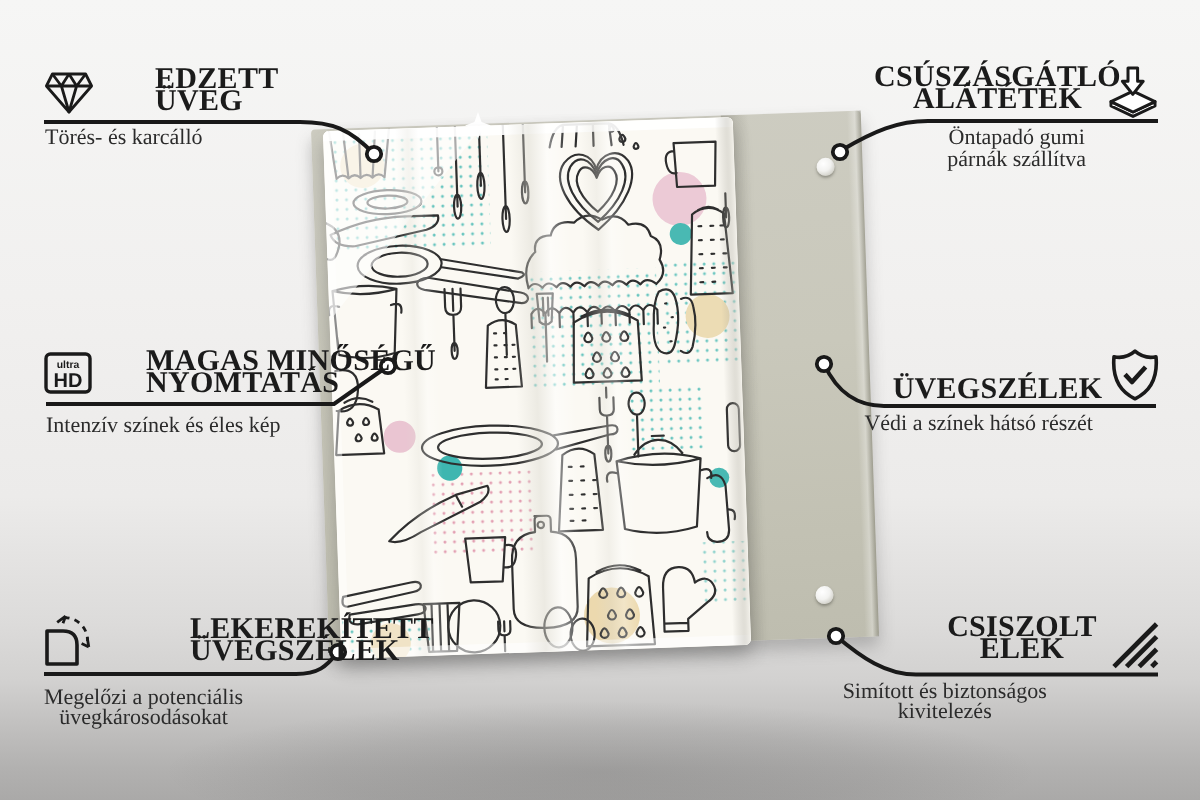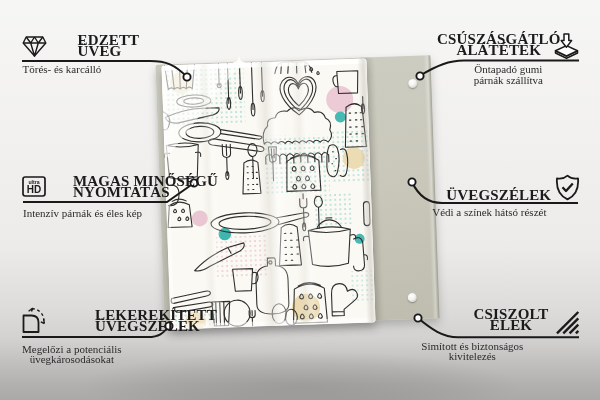--- a/index.html
+++ b/index.html
@@ -243,21 +243,21 @@
 <div class="abs sub" style="left:22.5px;top:64.4px;">Törés- és karcálló</div>
 
 <svg class="abs" style="left:22px;top:176px" width="24" height="21" viewBox="0 0 24 21">
   <rect x="1" y="1" width="22" height="19" rx="2.2" fill="none" stroke="#1a1a1a" stroke-width="1.7"></rect>
   <text x="12" y="8.2" font-family="Liberation Sans, sans-serif" font-size="5.2" font-weight="bold" text-anchor="middle" fill="#1a1a1a">ultra</text>
   <text x="12" y="17.4" font-family="Liberation Sans, sans-serif" font-size="10" font-weight="bold" text-anchor="middle" fill="#1a1a1a">HD</text>
 </svg>
 
 <div class="abs title" style="left:48px;top:175.9px;">MAGAS MINŐSÉGŰ<br>NYOMTATÁS</div>
 
-<div class="abs sub" style="left:23px;top:207.5px;">Intenzív párnák és éles kép</div>
+<div class="abs sub" style="left:23px;top:207.5px;">Intenzív színek és éles kép</div>
 
 <svg class="abs" style="left:21px;top:307px" width="26" height="26" viewBox="0 0 26 26">
   <g fill="none" stroke="#1a1a1a" stroke-linejoin="round">
     <path stroke-width="1.8" d="M2.5,25 V8.5 H10.5 Q17.5,8.5 17.5,15.5 V25 Z"></path>
     <path stroke-width="1.4" stroke-dasharray="2.8 2.6" d="M11,1.8 A11.5 11.5 0 0 1 22.8,13.5"></path>
     <path stroke-width="1.4" d="M7.6,4.2 L11.8,1 M11.8,1 L10.5,4.6 M23.4,16.5 L22.6,11.8 M23.4,16.5 L19.8,14.8"></path>
   </g>
 </svg>
 
 <div class="abs title" style="left:70px;top:309.6px;">LEKEREKÍTETT<br>ÜVEGSZÉLEK</div>

